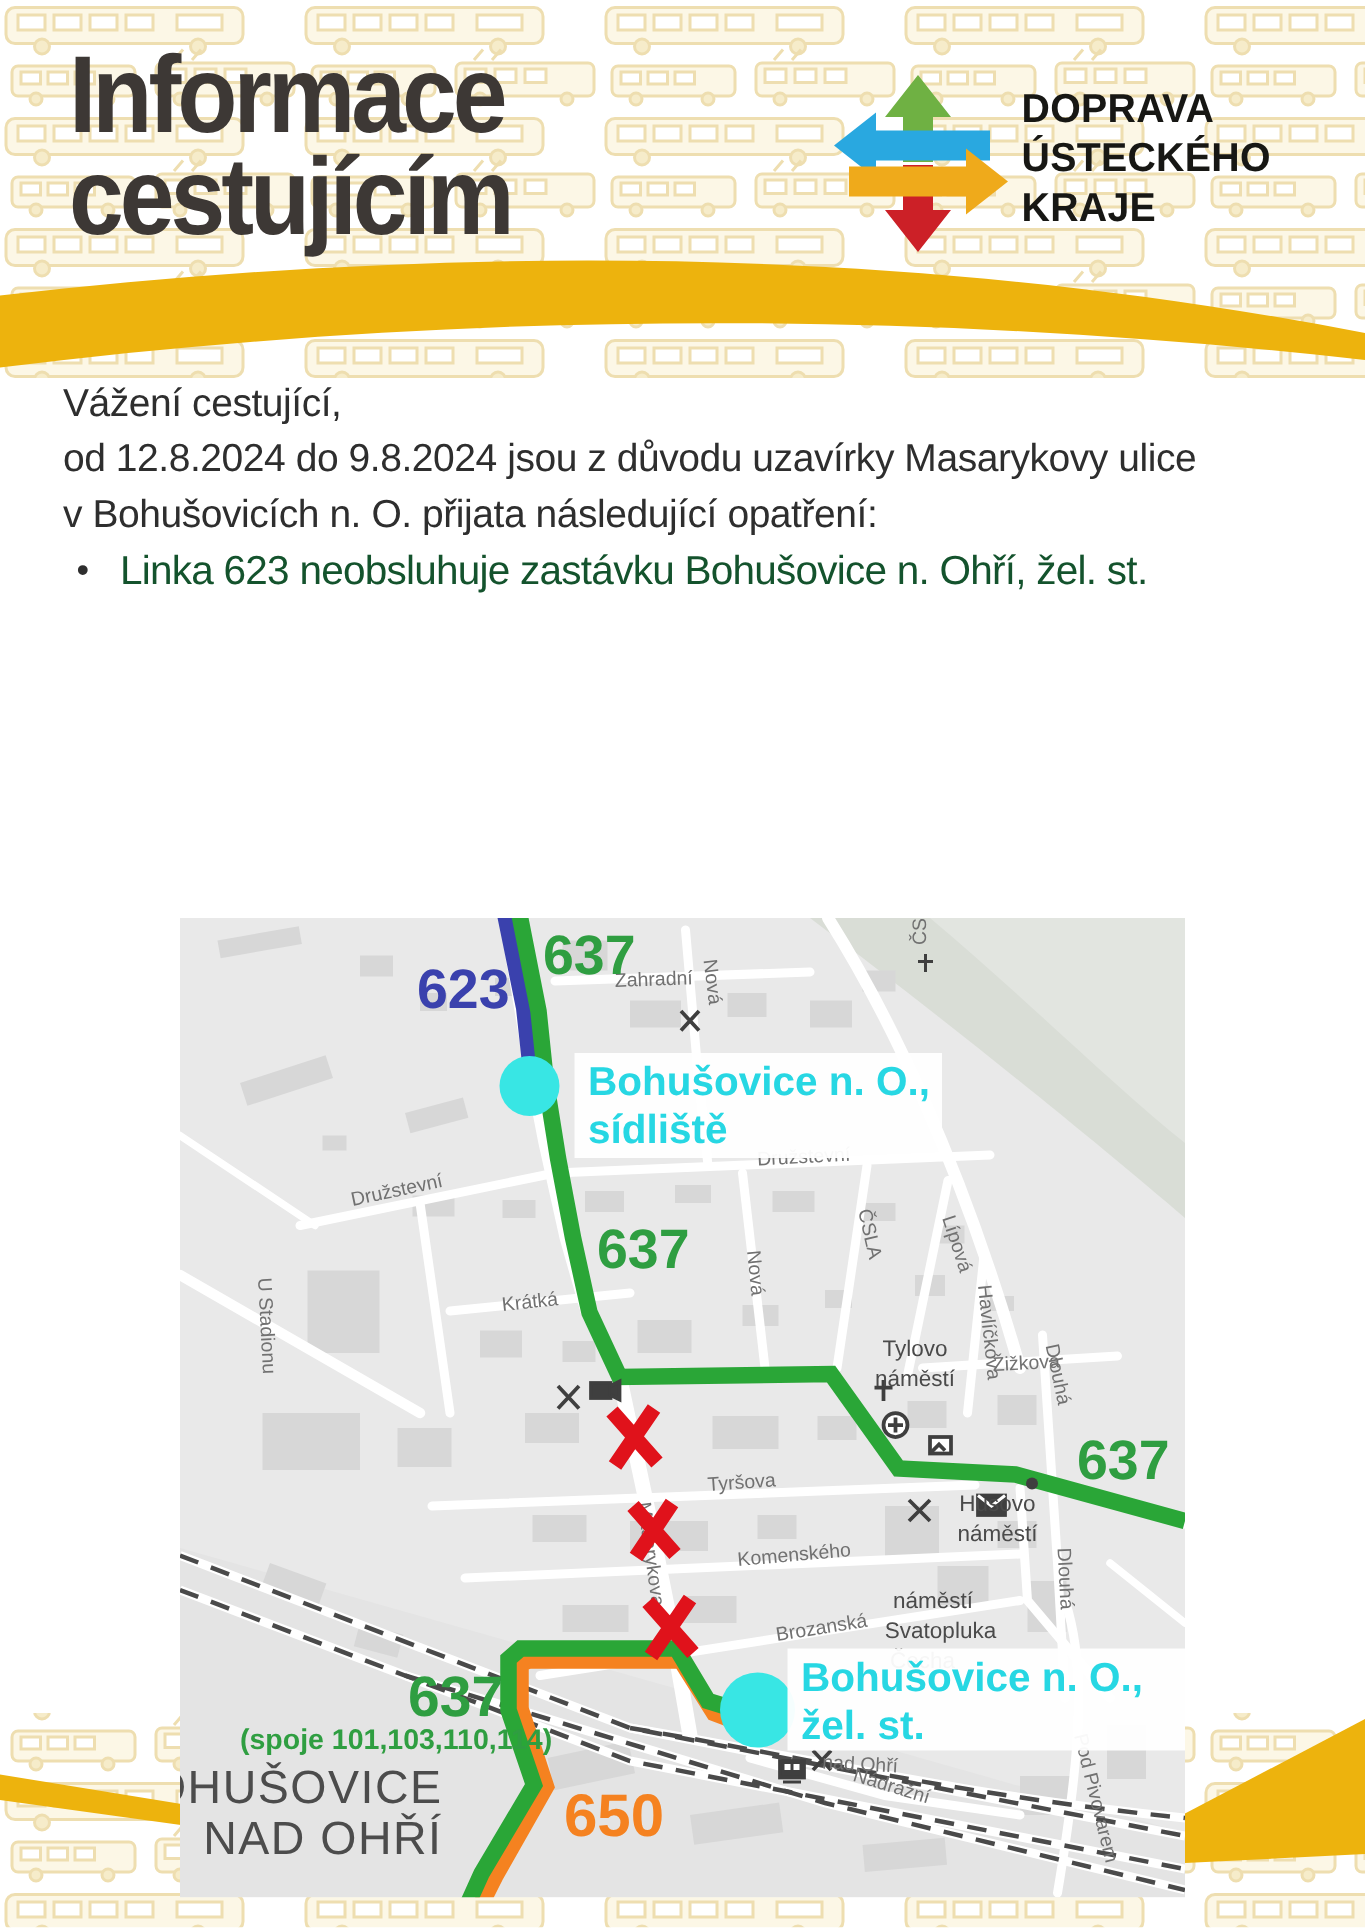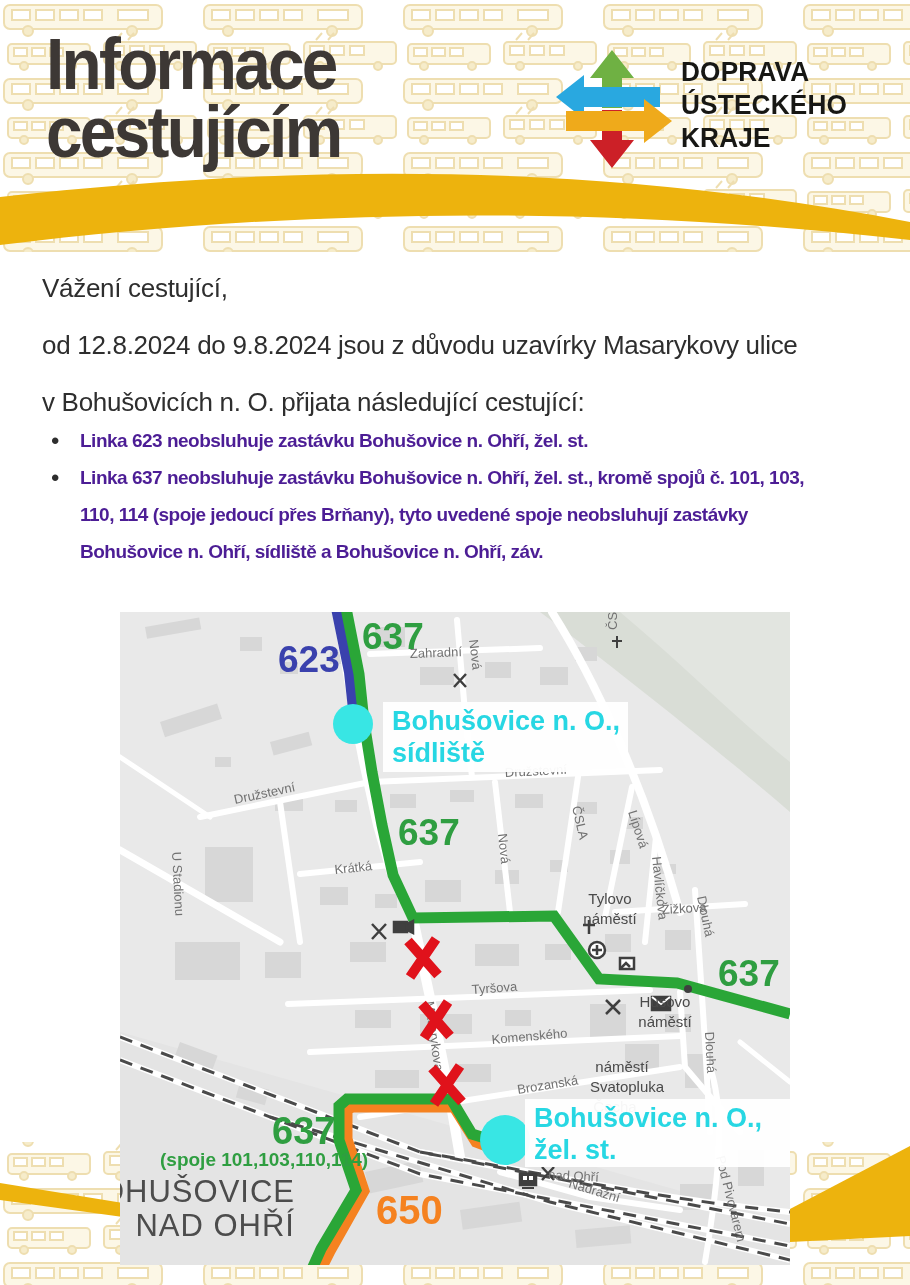--- a/index.html
+++ b/index.html
@@ -6,24 +6,24 @@
   body{width:910px;height:1285px;position:relative;overflow:hidden;background:#ffffff;
        font-family:"Liberation Sans",sans-serif;}
   .abs{position:absolute;}
   
   .title{left:46px;top:30px;font-size:73px;font-weight:bold;color:#3d3835;
          line-height:68px;letter-spacing:-3px;transform:scaleX(.9);transform-origin:left top;}
   .logo-text{left:681px;top:56px;font-size:27px;font-weight:bold;color:#171714;
              line-height:33px;letter-spacing:.2px;transform:scaleX(.97);transform-origin:left top;}
   
   .copy{left:42px;top:250px;width:812px;color:#2e2e2e;font-size:26px;line-height:37px;letter-spacing:-.3px;}
-  .copy .line{white-space:nowrap;margin-top:20px;}
+  .copy .line{white-space:nowrap;}
   ul.notices{list-style:none;margin:1px 0 0 0;padding:0;width:800px;}
-  ul.notices li{position:relative;padding-left:38px;font-weight:bold;font-size:19px;
-                line-height:37px;letter-spacing:-.5px;color:#4c1d95;}
+  ul.notices li{position:relative;padding-left:38px;font-weight:normal;font-size:27px;
+                line-height:37px;letter-spacing:-.5px;color:#14532d;}
   ul.notices li::before{content:"•";position:absolute;left:9px;top:0;font-weight:normal;
                 font-size:24px;color:#2e2e2e;}
   
   .map{left:120px;top:612px;width:670px;height:653px;overflow:hidden;}
   svg{display:block;}
   svg text{font-family:"Liberation Sans",sans-serif;}
   .st{font-size:13px;fill:#717171;}
   .sq{font-size:15px;fill:#4a4a4a;}
   .rl{font-weight:bold;}
   .stoplbl{font-size:27px;font-weight:bold;fill:#27d7e3;}
@@ -79,24 +79,23 @@
 </svg>
 <div class="abs logo-text">
   <div>DOPRAVA</div>
   <div>ÚSTECKÉHO</div>
   <div>KRAJE</div>
 </div>
 
 <div class="abs copy">
   <div class="line">Vážení cestující,</div>
   <div class="line">od 12.8.2024 do 9.8.2024 jsou z důvodu uzavírky Masarykovy ulice</div>
-  <div class="line">v Bohušovicích n. O. přijata následující cestující:</div>
+  <div class="line">v Bohušovicích n. O. přijata následující opatření:</div>
   <ul class="notices">
     <li>Linka 623 neobsluhuje zastávku Bohušovice n. Ohří, žel. st.</li>
-    <li>Linka 637 neobsluhuje zastávku Bohušovice n. Ohří, žel. st., kromě spojů č. 101, 103, 110, 114 (spoje jedoucí přes Brňany), tyto uvedené spoje neobsluhují zastávky Bohušovice n. Ohří, sídliště a Bohušovice n. Ohří, záv.</li>
   </ul>
 </div>
 
 <div class="abs map">
 <svg width="670" height="653" viewBox="0 0 670 653">
   <rect x="0" y="0" width="670" height="653" fill="#e9e9e9"></rect>
   <path d="M0,420 L670,610 L670,653 L0,653 Z" fill="#e4e4e4"></path>
   <path d="M420,0 L670,0 L670,200 C600,140 500,60 420,0 Z" fill="#d9ddd6"></path>
   <path d="M500,0 L670,0 L670,150 C620,110 560,50 500,0 Z" fill="#e2e5e0"></path>
 

